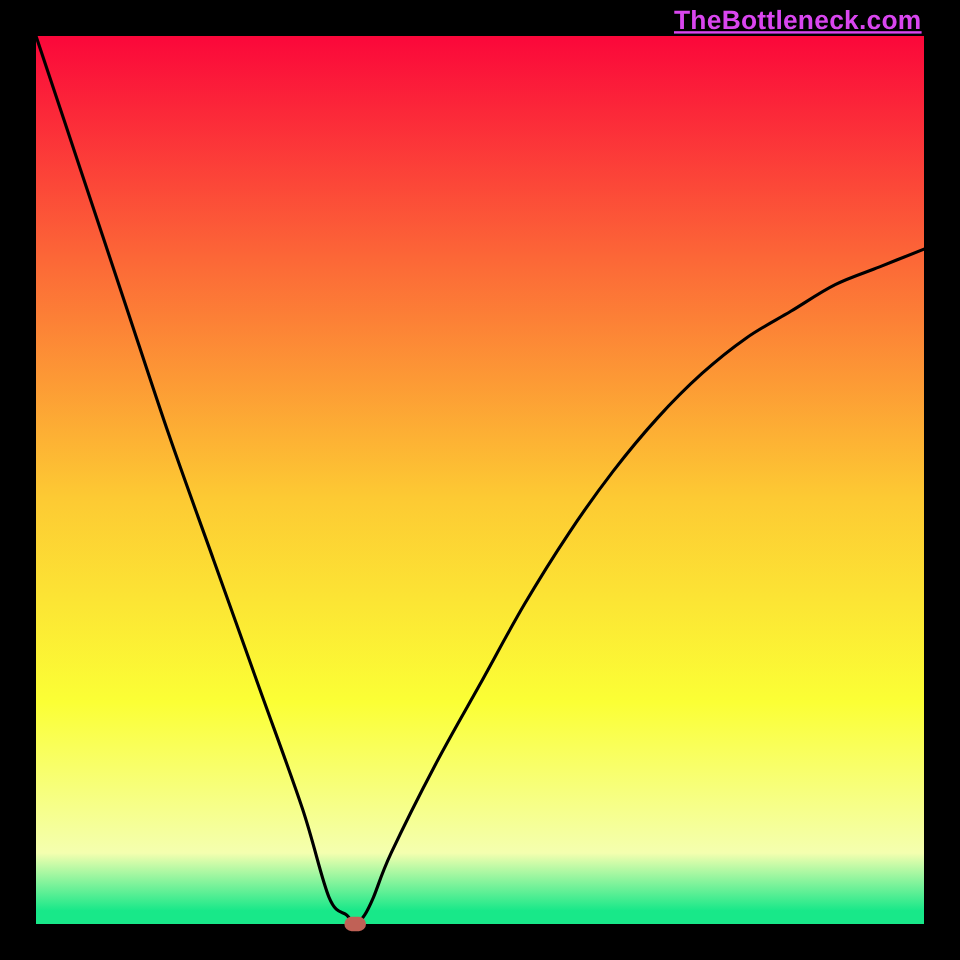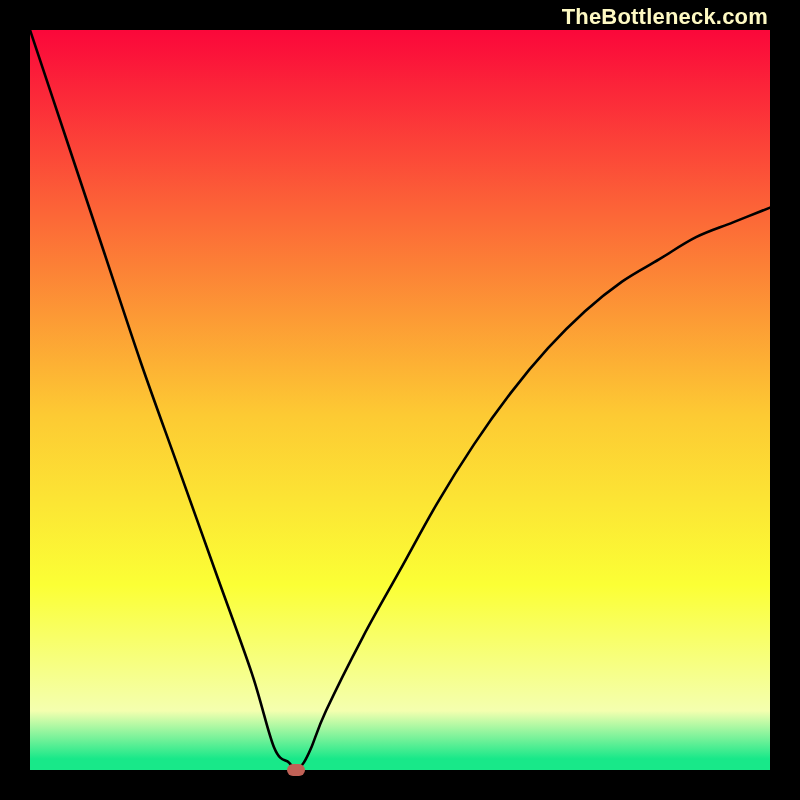--- a/index.html
+++ b/index.html
@@ -26,22 +26,23 @@
     left: 0; top: 0; width: 100%; height: 100%;
     pointer-events: none;
   }
   .watermark {
     position: absolute;
     top: 4px;
     right: 32px;
     font-family: Arial, Helvetica, sans-serif;
     font-size: 22px;
     font-weight: 600;
-    color: #fef9c3;
+    color: #d946ef;
     letter-spacing: 0.2px;
+    text-decoration: underline;
   }
   .marker {
     position: absolute;
     width: 18px;
     height: 12px;
     border-radius: 6px;
     background: #c06156;
     transform: translate(-50%, -50%);
   }
 </style>

